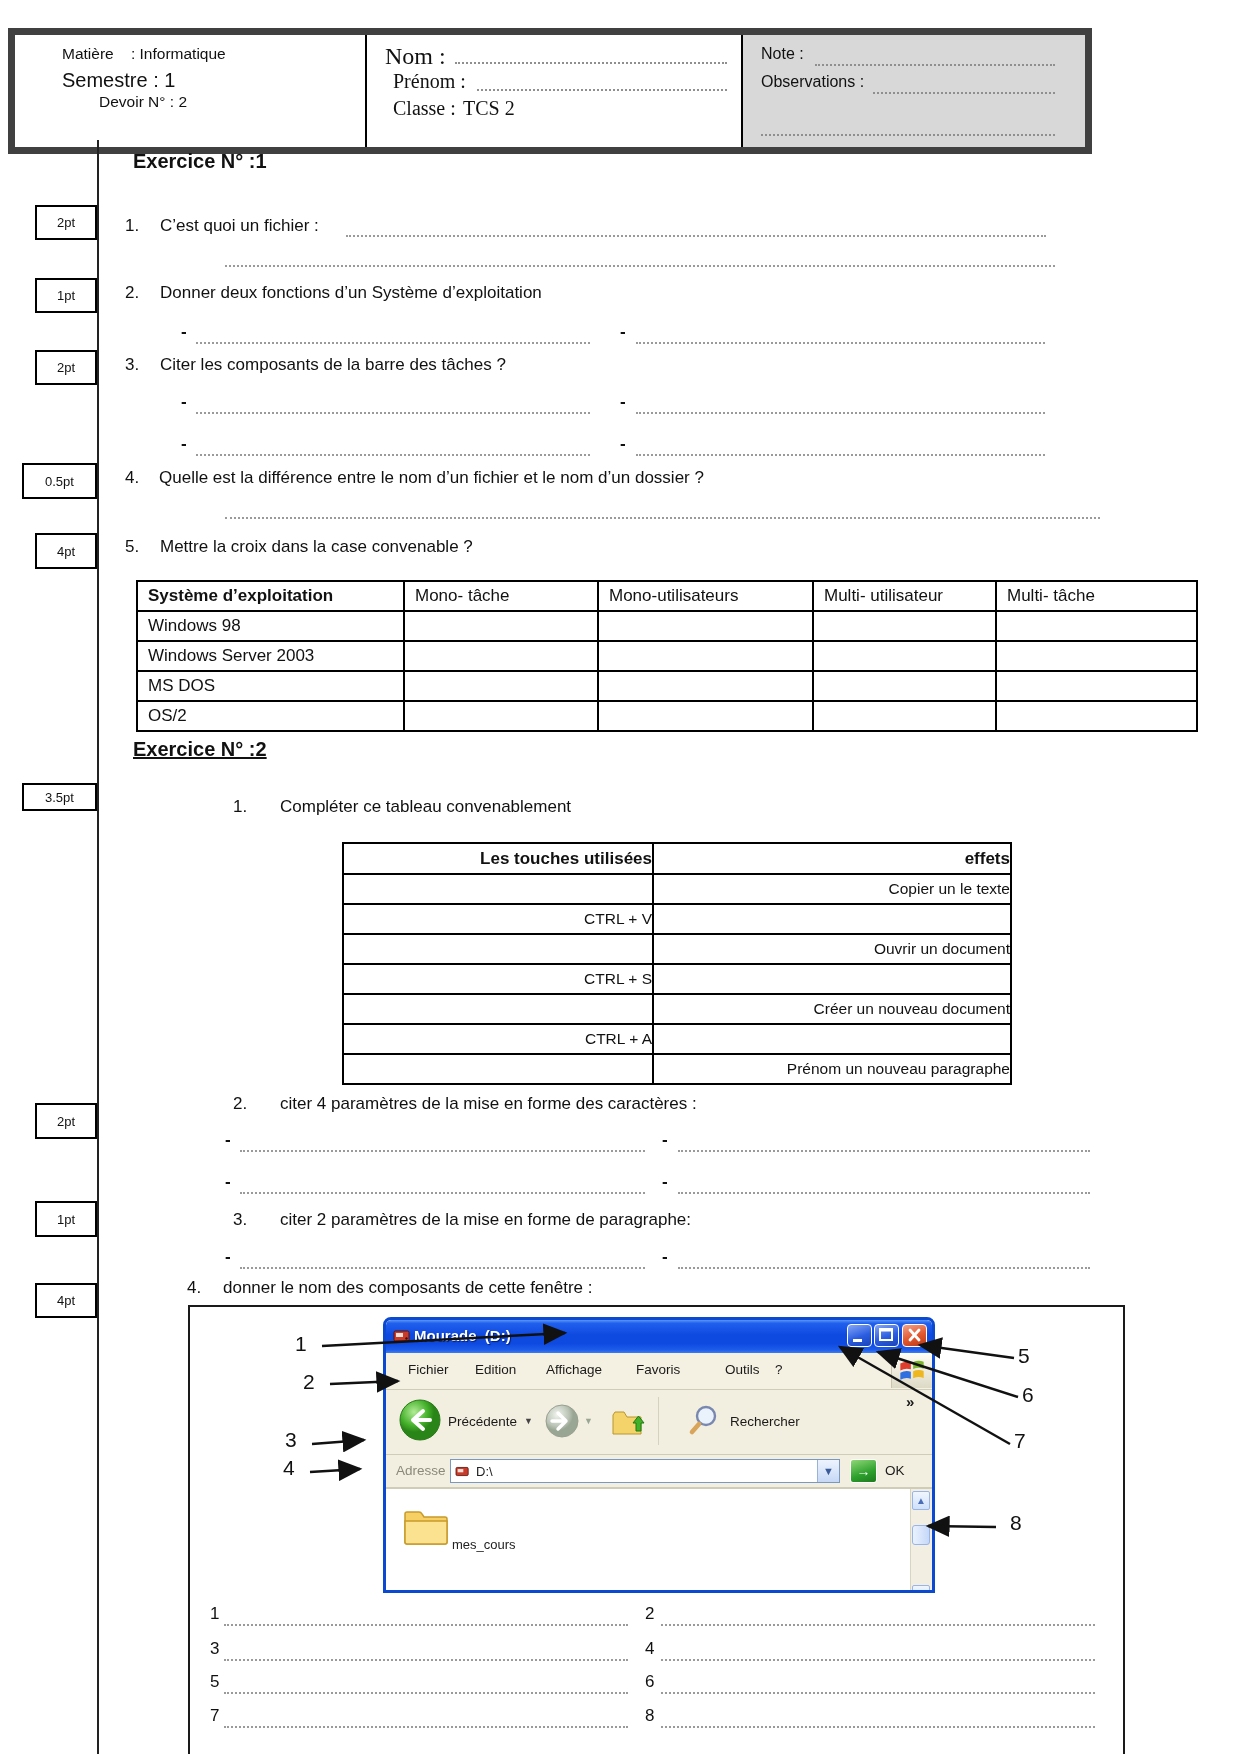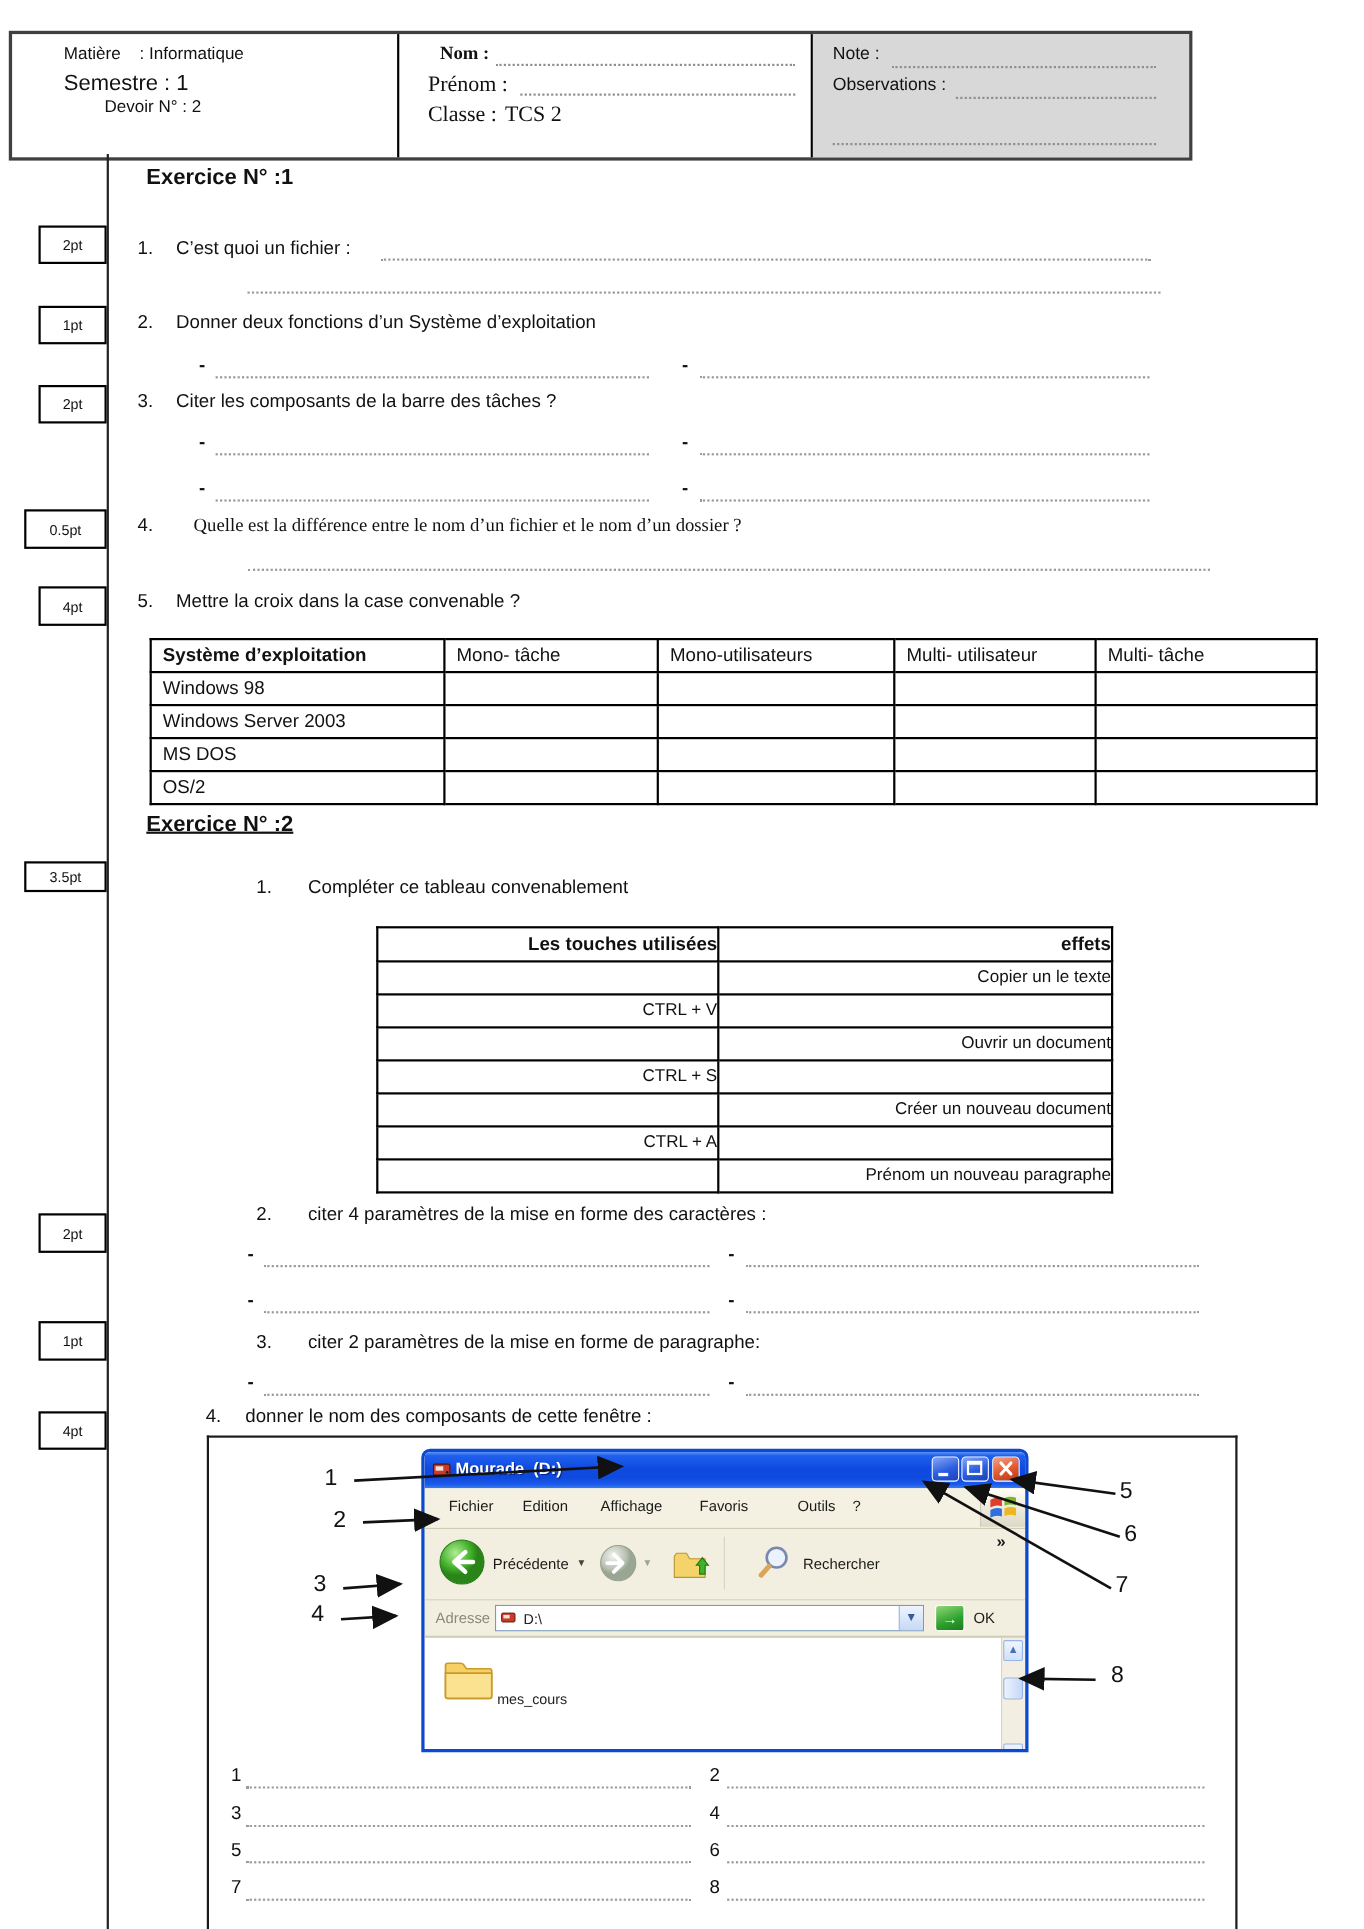--- a/index.html
+++ b/index.html
@@ -1,20 +1,20 @@
 <!DOCTYPE html>
 <html><head>
 <meta charset="utf-8">
 <style>
   html,body{margin:0;padding:0;background:#fff;}
   #page{position:relative;width:1240px;height:1754px;background:#fff;overflow:hidden;
         font-family:"Liberation Sans",sans-serif;color:#111;}
   .abs{position:absolute;}
   
-  #hdr{position:absolute;left:8px;top:28px;width:1070px;height:112px;border:3px solid #404040;display:flex;justify-content:center;}
+  #hdr{position:absolute;left:8px;top:28px;width:1070px;height:112px;border:7px solid #404040;display:flex;justify-content:center;}
   .hcell{position:relative;height:100%;box-sizing:border-box;}
   #hdr-left{width:352px;border-right:2px solid #000;}
   #hdr-mid{width:376px;border-right:2px solid #000;font-family:"Liberation Serif",serif;}
   #hdr-right{flex:1;background:#d8d8d8;}
   .hline{position:absolute;white-space:pre;}
   .dotline{position:absolute;height:13px;border-bottom:2px dotted #8f8f8f;}
   .dotfine{border-bottom:2px dotted #9a9a9a;}
   
   #margin-line{position:absolute;left:97px;top:140px;width:2px;height:1614px;background:#222;}
   .ptbox{position:absolute;box-sizing:border-box;border:2px solid #000;background:#fff;
@@ -72,21 +72,21 @@
 
 <div id="page">
 
   <div id="hdr">
     <div class="hcell" id="hdr-left">
       <div class="hline" style="left:47px;top:10px;font-size:15.5px;">Matière    : Informatique</div>
       <div class="hline" style="left:47px;top:34px;font-size:20px;">Semestre : 1</div>
       <div class="hline" style="left:47px;top:58px;font-size:15.5px;margin-left:37px;">Devoir N° : 2</div>
     </div>
     <div class="hcell" id="hdr-mid">
-      <div class="hline" style="left:37px;top:8px;font-size:17px;font-weight:bold;">Nom :</div>
+      <div class="hline" style="left:18px;top:8px;font-size:24px;">Nom :</div>
       <div class="dotline" style="left:88px;top:14px;width:272px;"></div>
       <div class="hline" style="left:26px;top:35px;font-size:20px;">Prénom :</div>
       <div class="dotline" style="left:110px;top:41px;width:250px;"></div>
       <div class="hline" style="left:26px;top:62px;font-size:20px;">Classe :</div>
       <div class="hline" style="left:96px;top:62px;font-size:20px;">TCS 2</div>
     </div>
     <div class="hcell" id="hdr-right">
       <div class="hline" style="left:18px;top:10px;font-size:16px;">Note :</div>
       <div class="dotline" style="left:72px;top:16px;width:240px;"></div>
       <div class="hline" style="left:18px;top:38px;font-size:16px;">Observations :</div>
@@ -125,21 +125,21 @@
   <div class="bullet" style="left:181px;top:392px;">-</div>
   <div class="dotline dotfine" style="left:196px;top:399px;width:394px;"></div>
   <div class="bullet" style="left:620px;top:392px;">-</div>
   <div class="dotline dotfine" style="left:636px;top:399px;width:409px;"></div>
   <div class="bullet" style="left:181px;top:434px;">-</div>
   <div class="dotline dotfine" style="left:196px;top:441px;width:394px;"></div>
   <div class="bullet" style="left:620px;top:434px;">-</div>
   <div class="dotline dotfine" style="left:636px;top:441px;width:409px;"></div>
 
   <div class="qnum" style="left:125px;top:468px;">4.</div>
-  <div class="qtext" style="left:176px;top:468px;font-family:Liberation Serif, serif;">Quelle est la différence entre le nom d’un fichier et le nom d’un dossier ?</div>
+  <div class="qtext" style="left:159px;top:468px;">Quelle est la différence entre le nom d’un fichier et le nom d’un dossier ?</div>
   <div class="dotline dotfine" style="left:225px;top:504px;width:875px;"></div>
 
   <div class="qnum" style="left:125px;top:537px;">5.</div>
   <div class="qtext" style="left:160px;top:537px;">Mettre la croix dans la case convenable ?</div>
 
   <table id="os-table" style="left:136px;top:580px;width:1060px;">
     <colgroup>
         <col style="width:267px">
         <col style="width:194px">
         <col style="width:215px">

